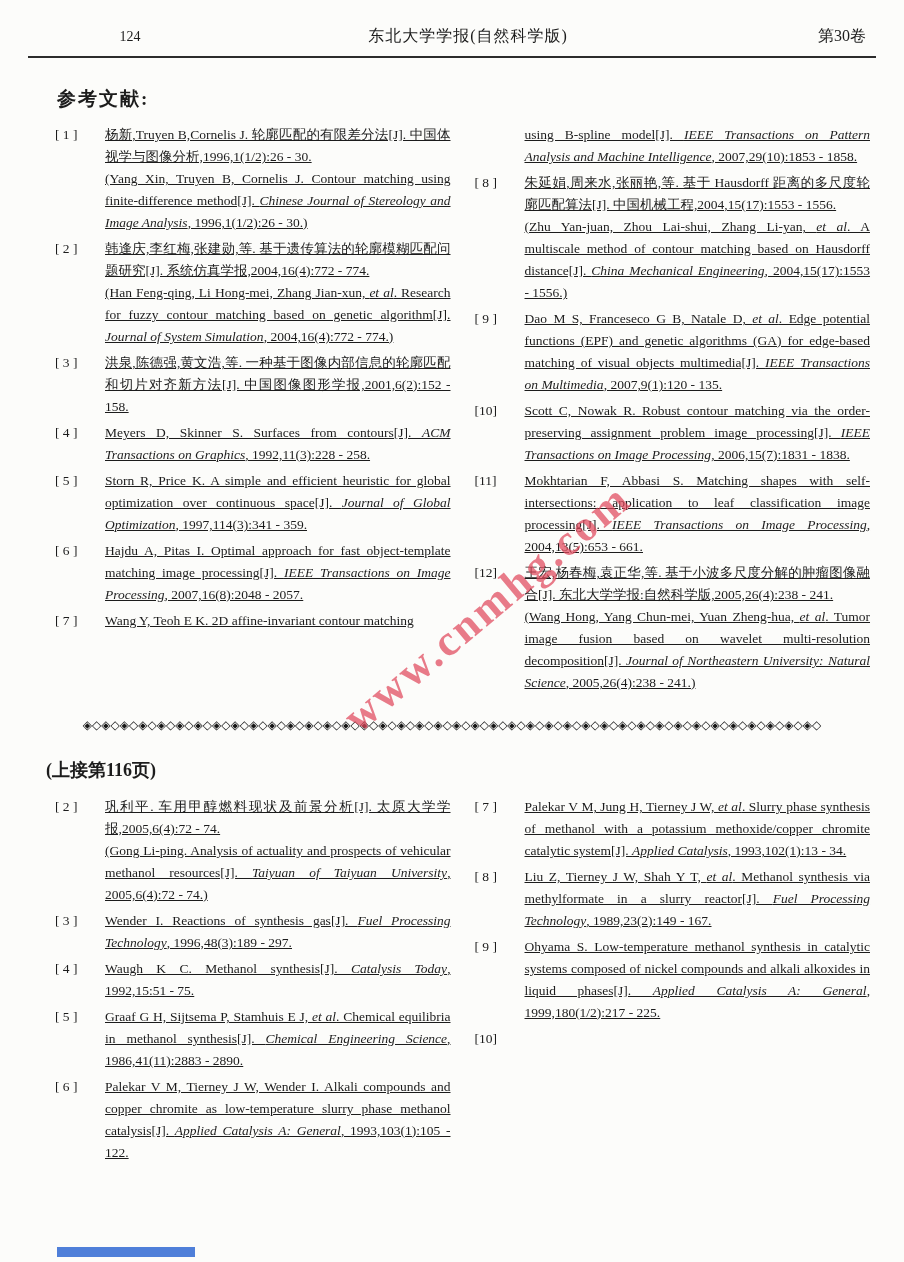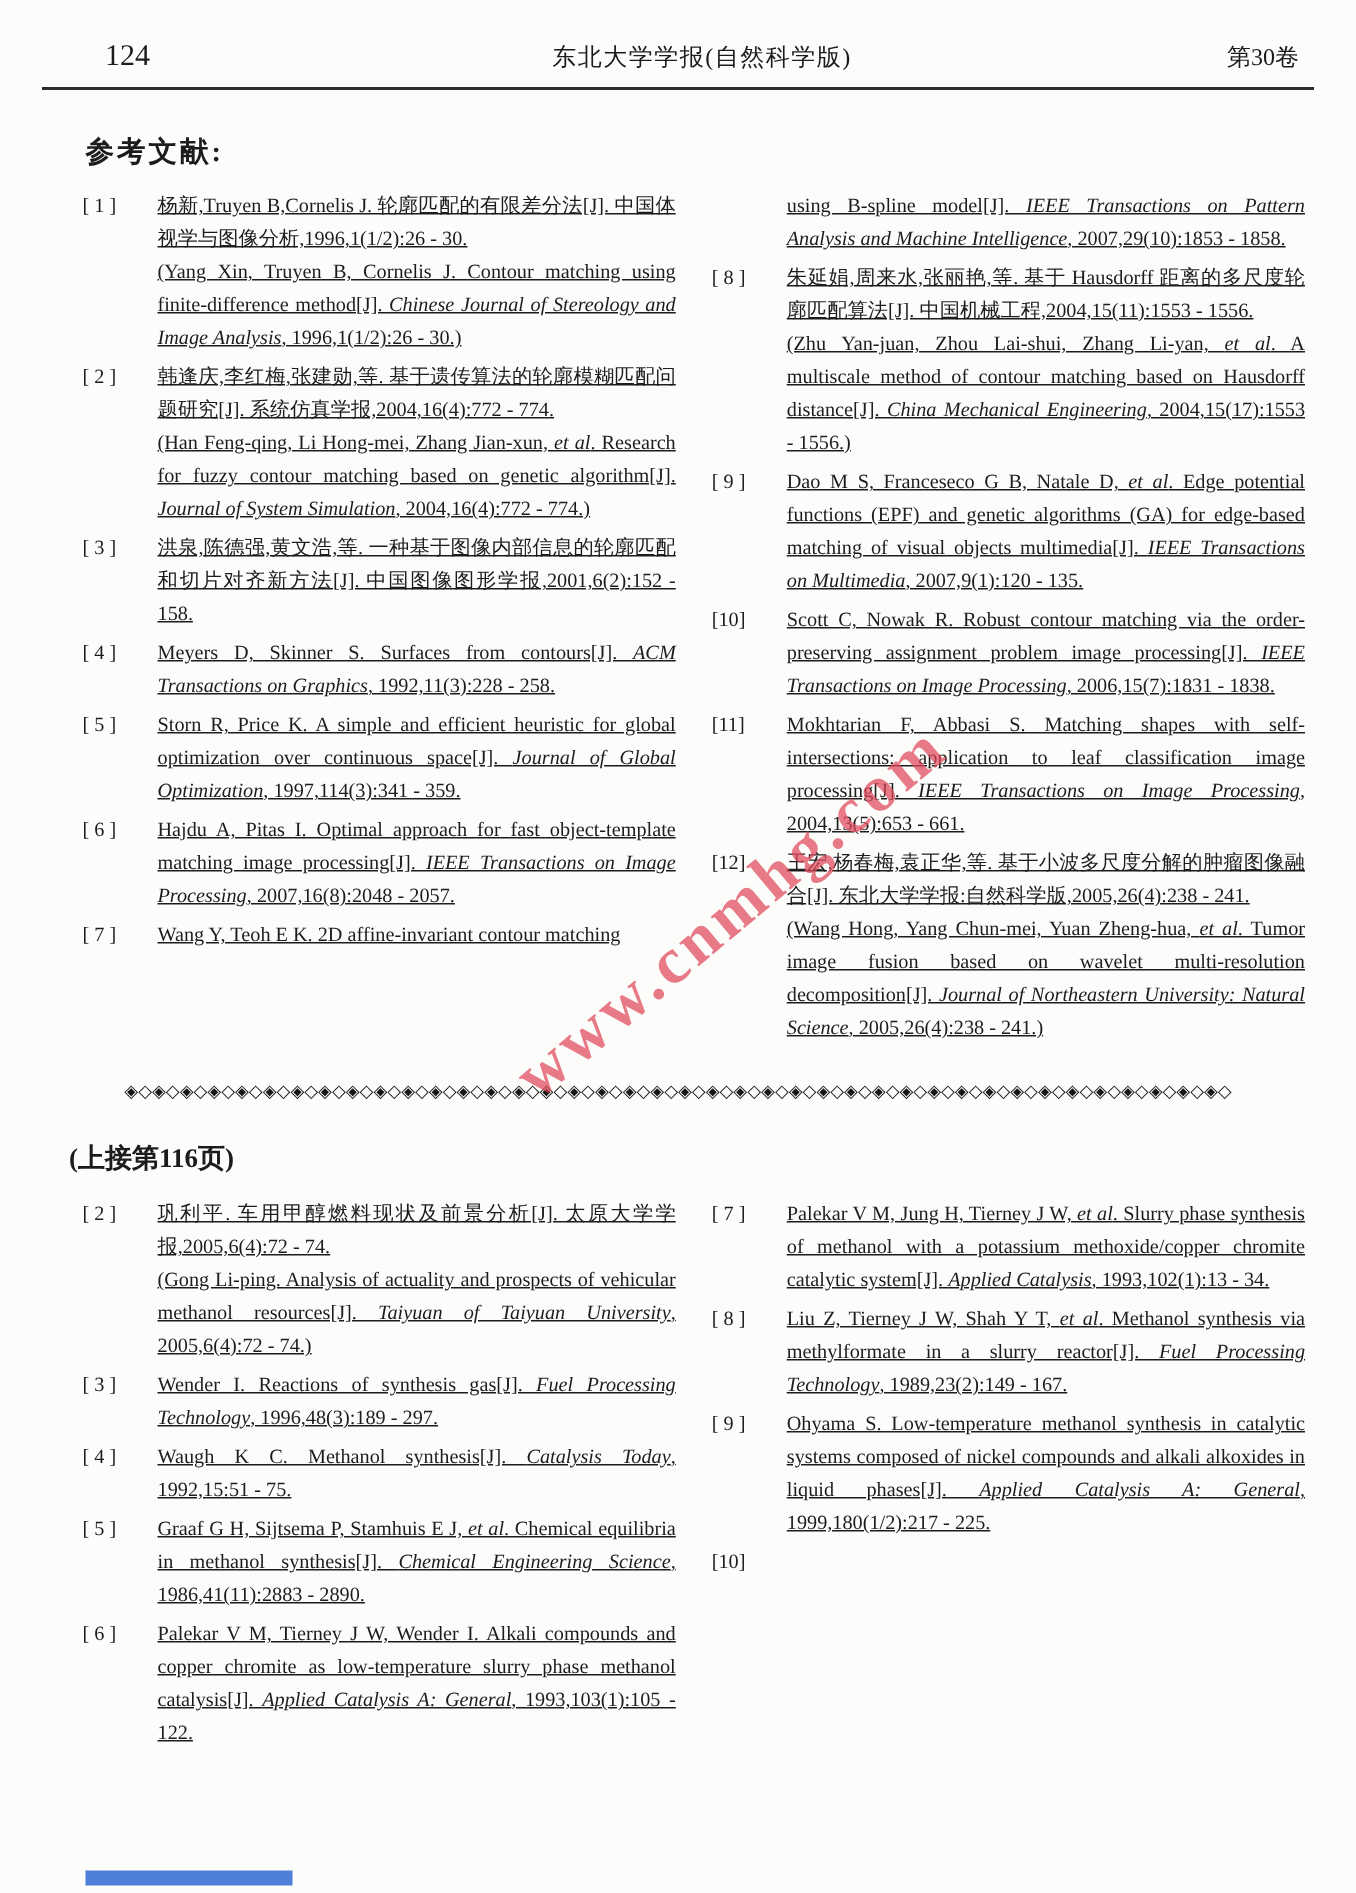--- a/index.html
+++ b/index.html
@@ -13,21 +13,21 @@
     color: #1c1c1c;
     font-family: "Liberation Serif", "DejaVu Serif", serif;
     overflow: hidden;
   }
   .header {
     display: flex;
     align-items: baseline;
     padding: 26px 38px 0 70px;
     font-size: 16px;
   }
-  .header .page-number { width: 120px; font-size: 20px; }
+  .header .page-number { width: 120px; font-size: 14px; text-align: center; }
   .header .journal-title { flex: 1; text-align: center; letter-spacing: 1px; }
   .header .volume { width: 120px; text-align: right; }
   .header-rule {
     margin: 9px 28px 0 28px;
     border: 0;
     border-top: 2.5px solid #2c2c2c;
   }
   .refs-heading {
     margin: 28px 0 12px 57px;
     font-size: 19px;
@@ -154,21 +154,21 @@
     <div class="col" id="s0c1">
         <div class="ref">
           <span class="ref-num"></span>
           <div class="ref-body">
             <p>using B-spline model[J]. <i>IEEE Transactions on Pattern Analysis and Machine Intelligence</i>, 2007,29(10):1853 - 1858.</p>
           </div>
         </div>
         <div class="ref">
           <span class="ref-num">[ 8 ]</span>
           <div class="ref-body">
-            <p>朱延娟,周来水,张丽艳,等. 基于 Hausdorff 距离的多尺度轮廓匹配算法[J]. 中国机械工程,2004,15(11):1553 - 1556.</p>
+            <p>朱延娟,周来水,张丽艳,等. 基于 Hausdorff 距离的多尺度轮廓匹配算法[J]. 中国机械工程,2004,15(17):1553 - 1556.</p>
             <p>(Zhu Yan-juan, Zhou Lai-shui, Zhang Li-yan, <i>et al</i>. A multiscale method of contour matching based on Hausdorff distance[J]. <i>China Mechanical Engineering</i>, 2004,15(17):1553 - 1556.)</p>
           </div>
         </div>
         <div class="ref">
           <span class="ref-num">[ 9 ]</span>
           <div class="ref-body">
             <p>Dao M S, Franceseco G B, Natale D, <i>et al</i>. Edge potential functions (EPF) and genetic algorithms (GA) for edge-based matching of visual objects multimedia[J]. <i>IEEE Transactions on Multimedia</i>, 2007,9(1):120 - 135.</p>
           </div>
         </div>
         <div class="ref">

